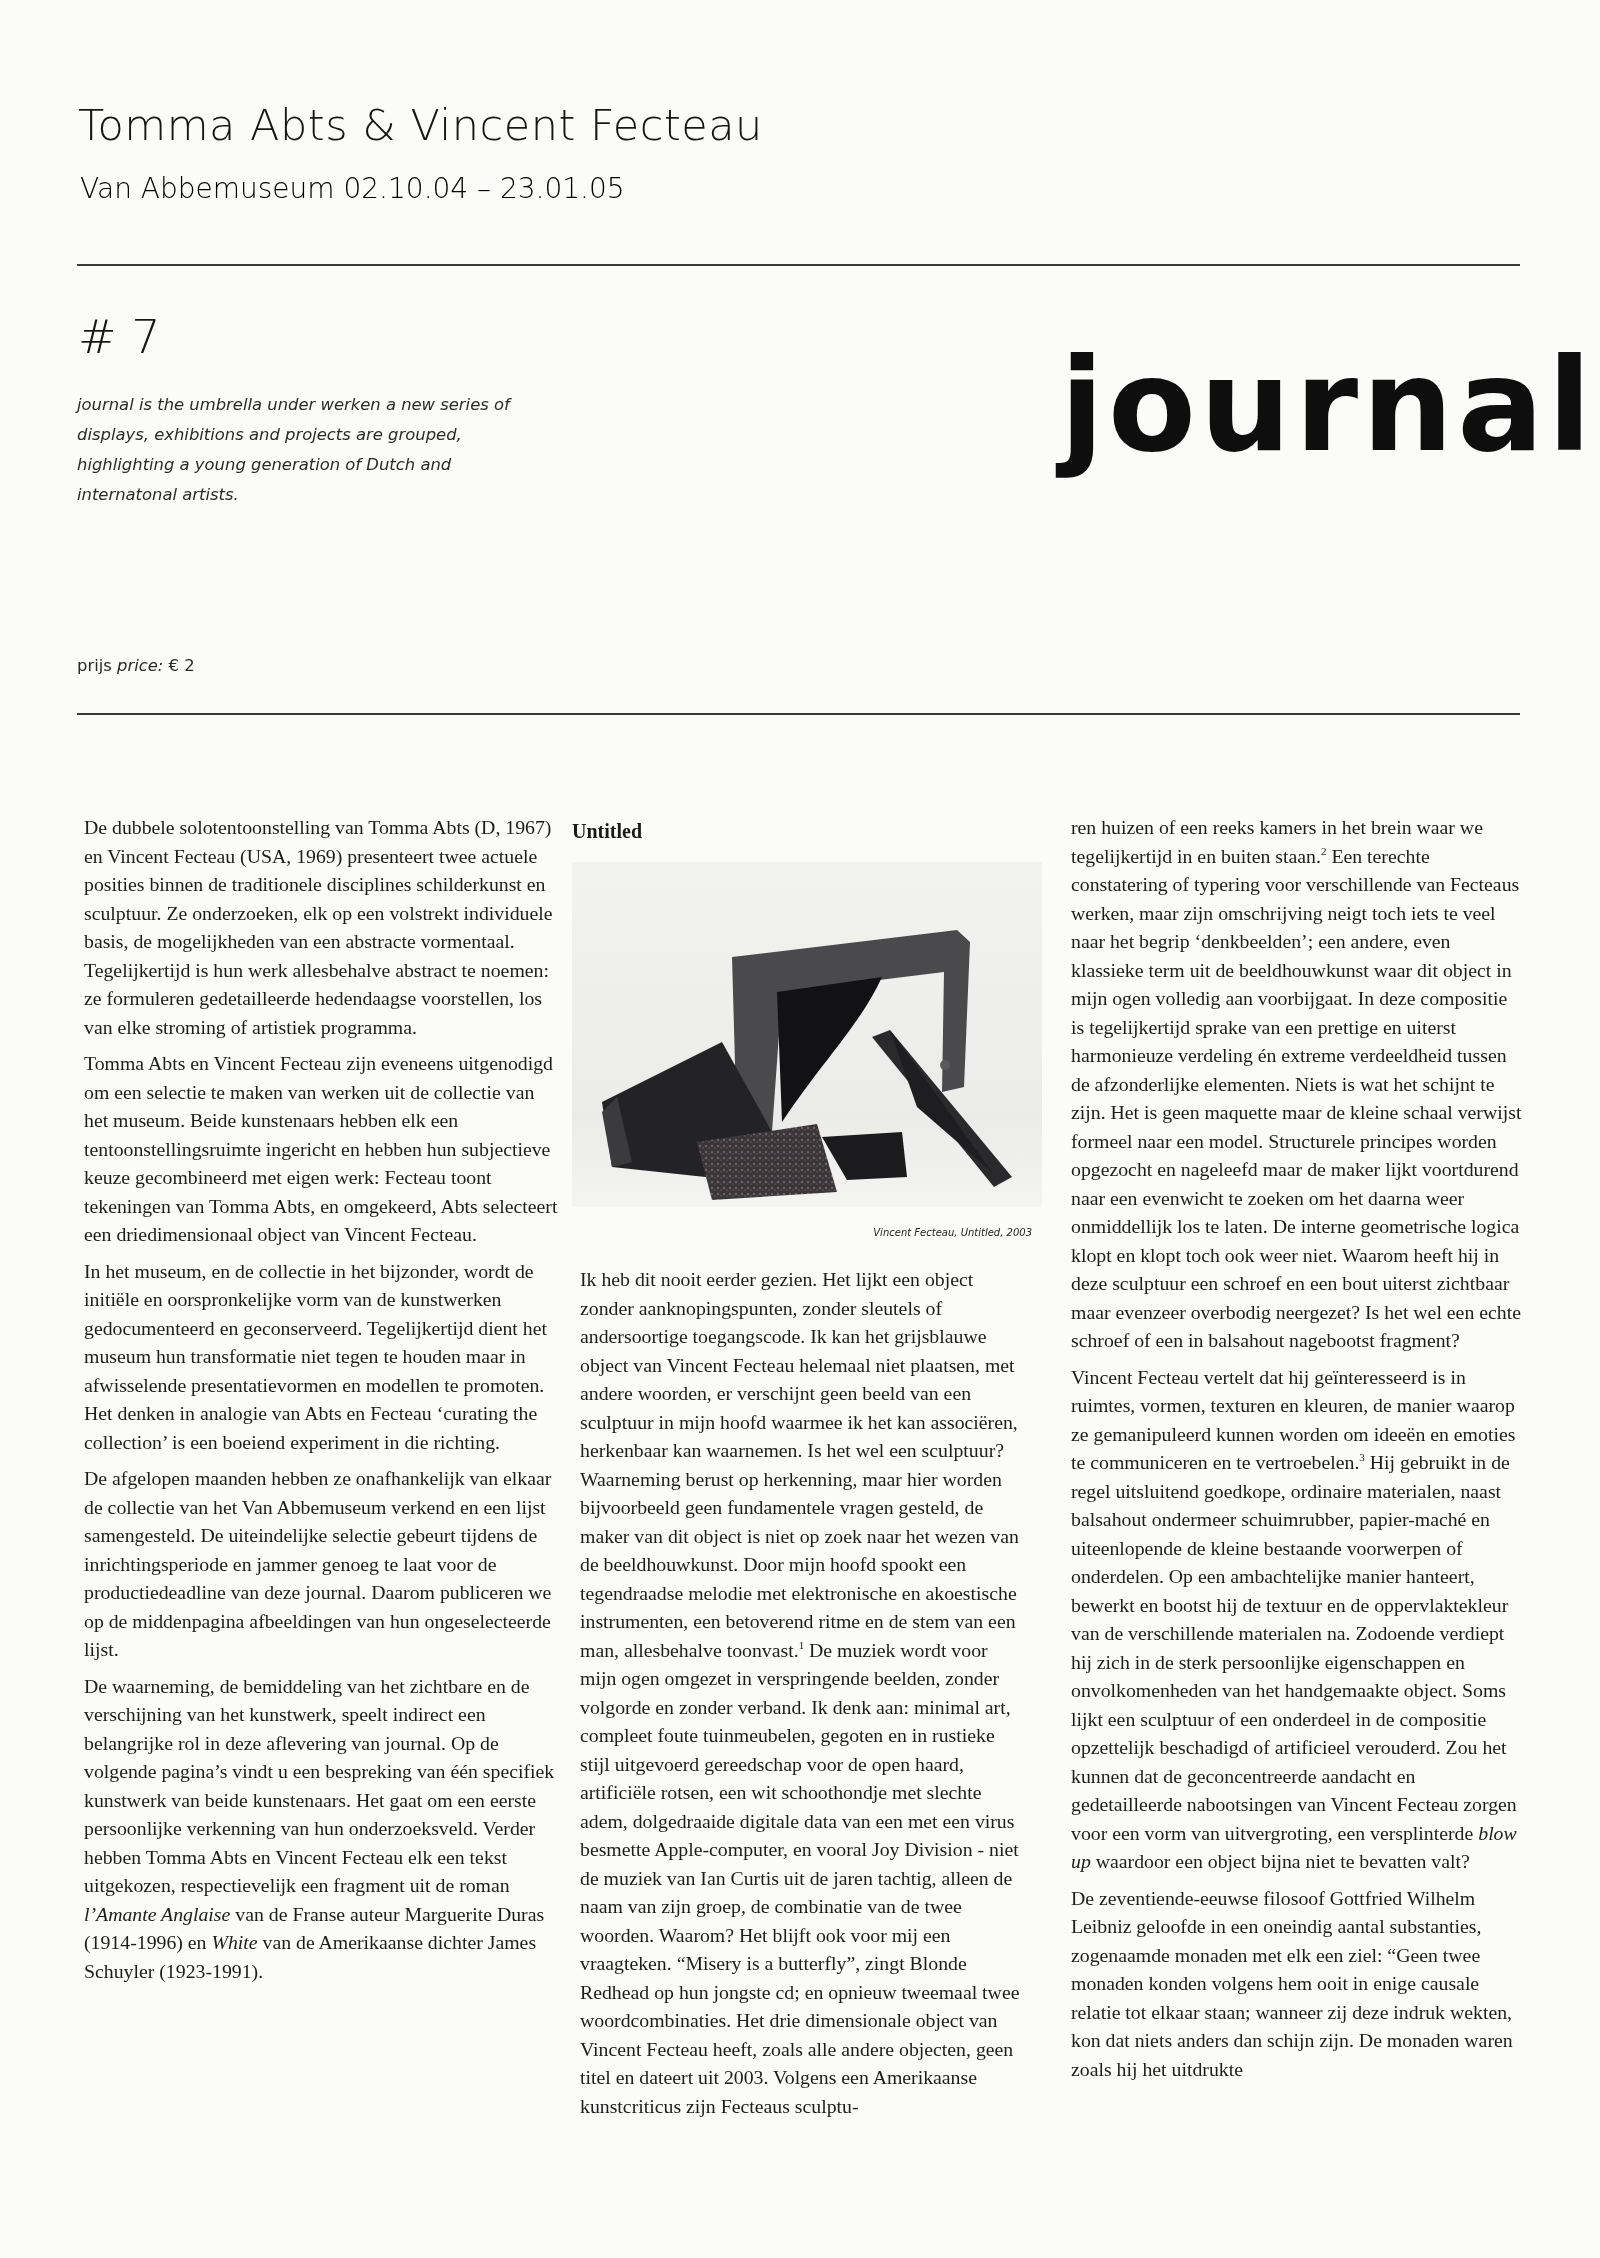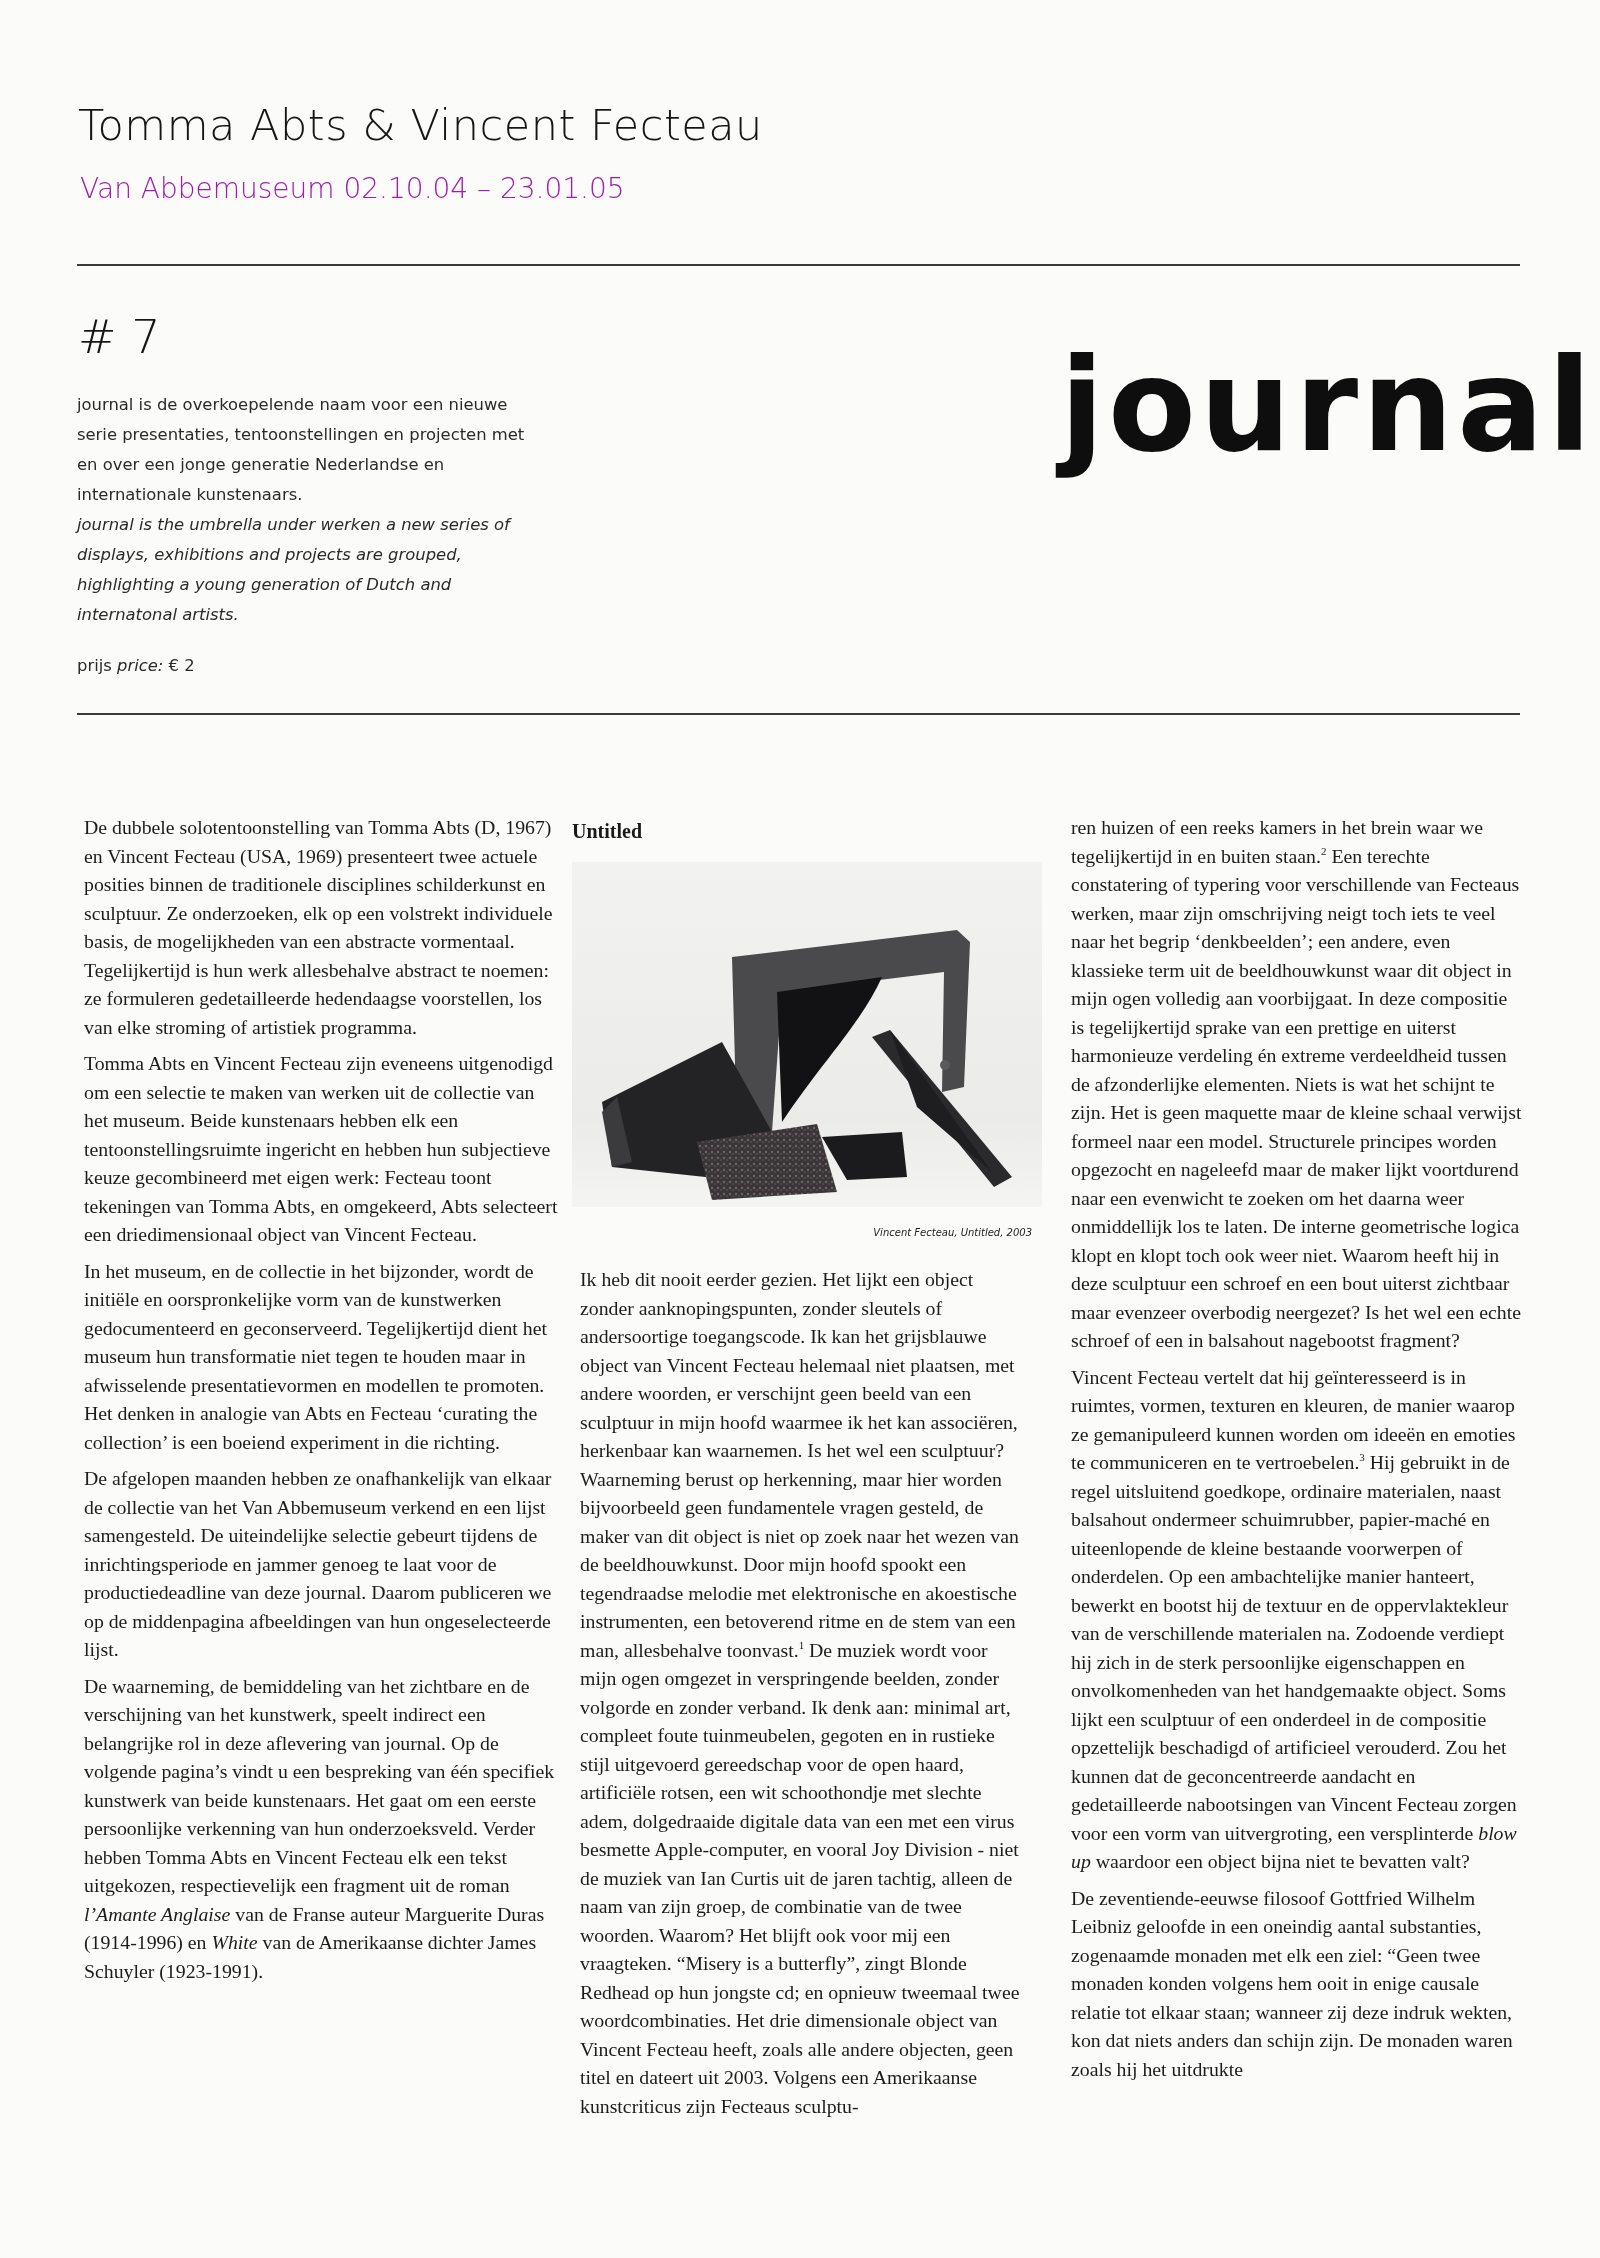--- a/index.html
+++ b/index.html
@@ -8,21 +8,21 @@
     background: #fbfbfa;
     color: #1b1b1b;
     position: relative;
     overflow: hidden;
     font-family: "Liberation Serif", "DejaVu Serif", serif;
   }
   .sans { font-family: "DejaVu Sans", "Liberation Sans", sans-serif; }
   .abs { position: absolute; }
 
   #title { left: 78px; top: 100px; font-size: 43px; font-weight: 300; letter-spacing: 0.5px; color: #161616; }
-  #subtitle { left: 80px; top: 172px; font-size: 28px; font-weight: 300; color: #a21caf; }
+  #subtitle { left: 80px; top: 172px; font-size: 28px; font-weight: 300; color: #000000; }
 
   .rule { position: absolute; left: 77px; width: 1443px; height: 2px; background: #3a3a3a; }
   #rule1 { top: 264px; }
   #rule2 { top: 713px; }
 
   #issue { left: 78px; top: 310px; font-size: 46px; font-weight: 300; color: #161616; }
 
   #intro { left: 77px; top: 390px; width: 470px; font-size: 16.4px; line-height: 30px; color: #2a2a2a; }
   #intro p { margin: 0; }
   #intro .en { font-style: italic; }
@@ -48,21 +48,20 @@
 </head>
 <body>
 
 <div id="title" class="abs sans">Tomma Abts &amp; Vincent Fecteau</div>
 <div id="subtitle" class="abs sans">Van Abbemuseum 02.10.04 – 23.01.05</div>
 <div id="rule1" class="rule"></div>
 
 <div id="issue" class="abs sans"># 7</div>
 
 <div id="intro" class="abs sans">
-  <p>journal is de overkoepelende naam voor een nieuwe serie presentaties, tentoonstellingen en projecten met en over een jonge generatie Nederlandse en internationale kunstenaars.</p>
   <p class="en">journal is the umbrella under werken a new series of displays, exhibitions and projects are grouped, highlighting a young generation of Dutch and internatonal artists.</p>
 </div>
 
 <div id="price" class="abs sans">
   <span>prijs</span>
   <em>price:</em>
   <span>€ 2</span>
 </div>
 
 <div id="masthead" class="abs sans">journal</div>

